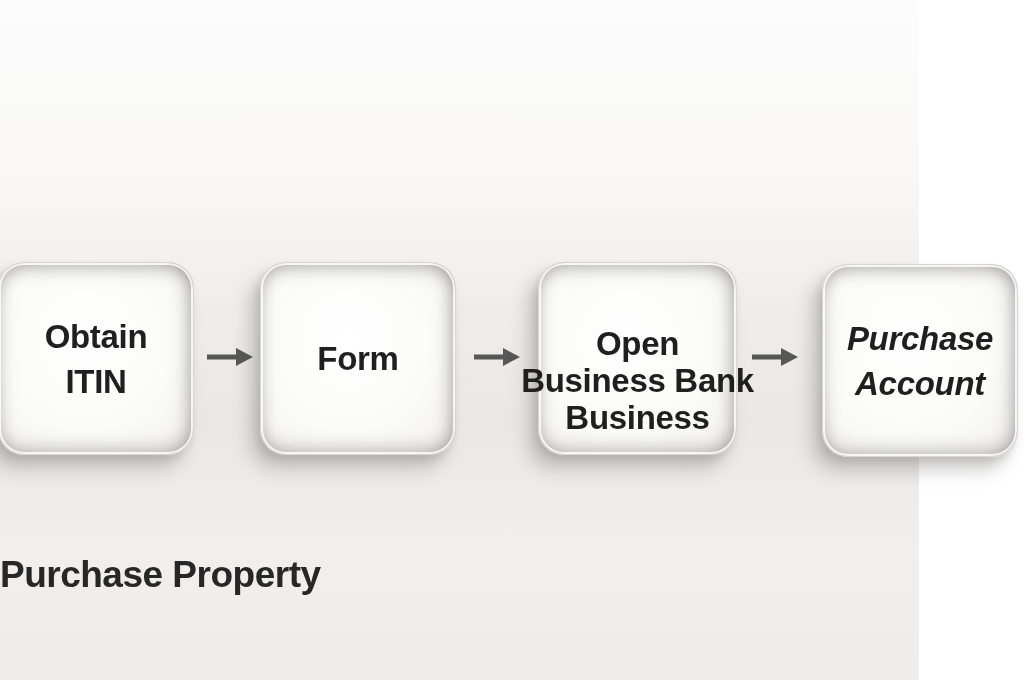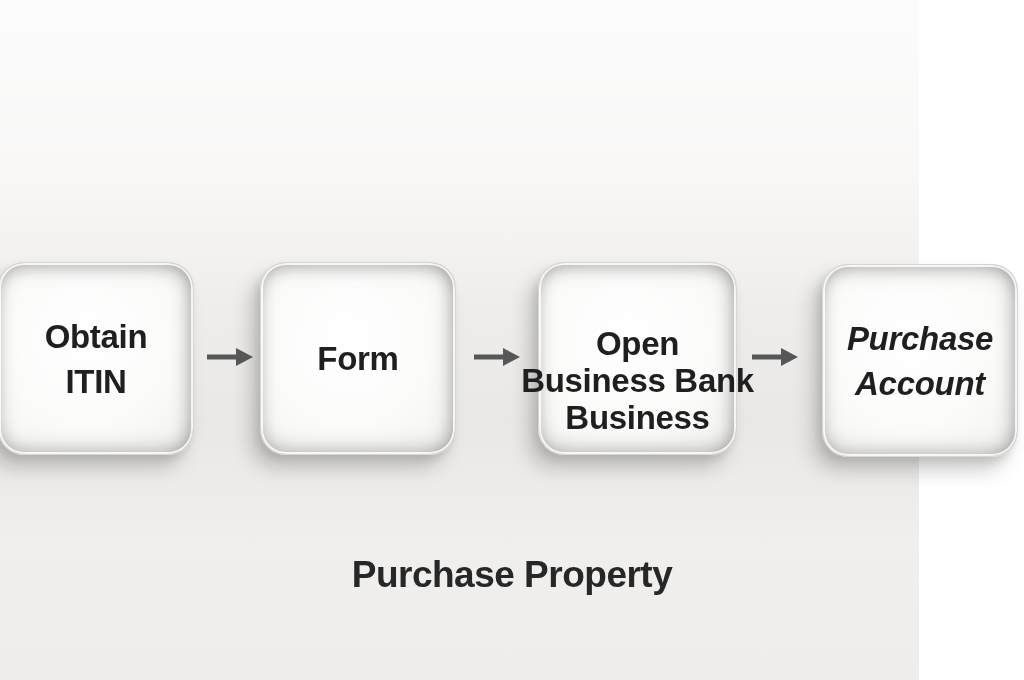--- a/index.html
+++ b/index.html
@@ -73,21 +73,21 @@
     height: 22px;
   }
   #arrow-1 { left: 206px; }
   #arrow-2 { left: 473px; }
   #arrow-3 { left: 751px; }
   .caption {
     position: absolute;
     top: 554px;
     left: 0;
     width: 1024px;
-    text-align: center;
+    text-align: left;
     color: #272727;
     font-weight: 700;
     font-size: 37px;
     letter-spacing: -0.5px;
   }
 </style>
 </head>
 <body>
 
 <div class="canvas">

